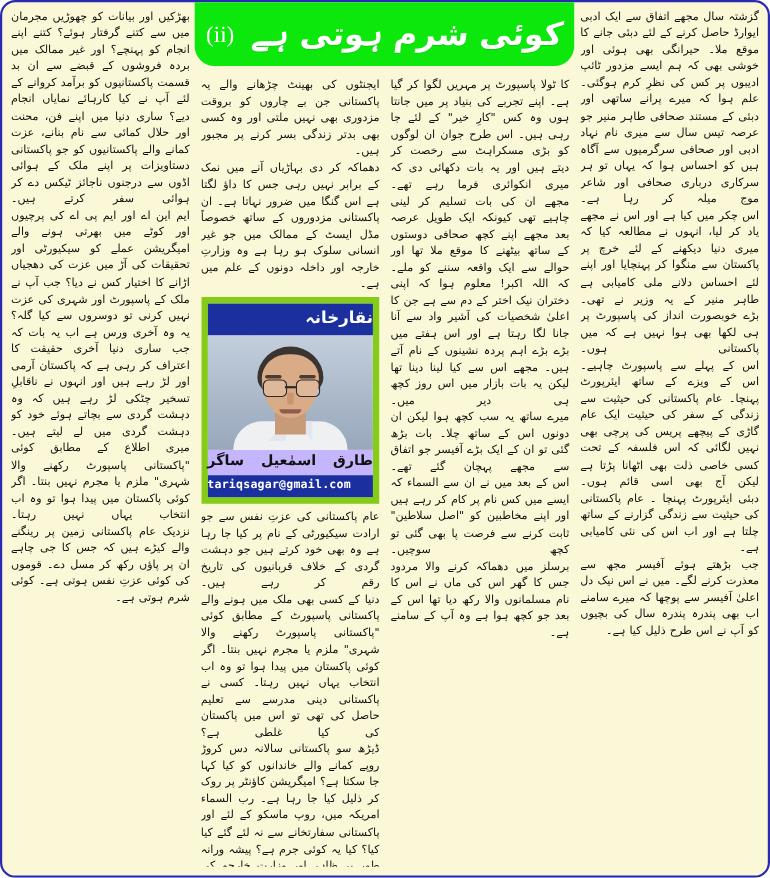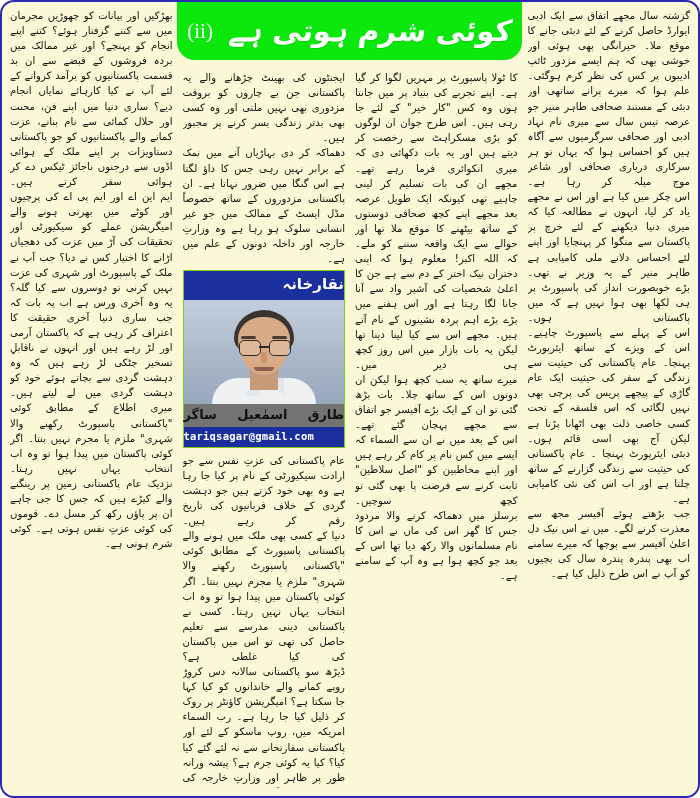--- a/index.html
+++ b/index.html
@@ -112,21 +112,21 @@
   .col-2 .body-text { padding-top: 62px; }
   .col-3 .body-text { padding-top: 62px; }
   .col-4 .body-text { padding-top: 0px; }
 
   
   .author-box {
     float: right;
     width: 100%;
     margin: 4px 0 5px 0;
     background: #ffffff;
-    border: 1px solid #84cc16;
+    border: 6px solid #84cc16;
     box-sizing: border-box;
   }
   .author-banner {
     background: #1b2f9e;
     color: #ffffff;
     text-align: center;
     font-size: 15px;
     font-weight: bold;
     line-height: 1.55;
     padding: 2px 0 4px 0;
@@ -245,21 +245,21 @@
     left: 50%; margin-left: 4px;
     border-width: 0 16px 18px 0;
     border-color: transparent #e3e6ea transparent transparent;
   }
 
   .author-name {
     text-align: center;
     font-size: 13px;
     font-weight: bold;
     color: #111111;
-    background: #737373;
+    background: #c4b5fd;
     padding: 2px 0 2px 0;
     line-height: 1.4;
   }
   .author-email {
     background: #1b2f9e;
     color: #ffffff;
     text-align: center;
     font-family: "DejaVu Sans Mono", monospace;
     font-size: 10.5px;
     font-weight: bold;

